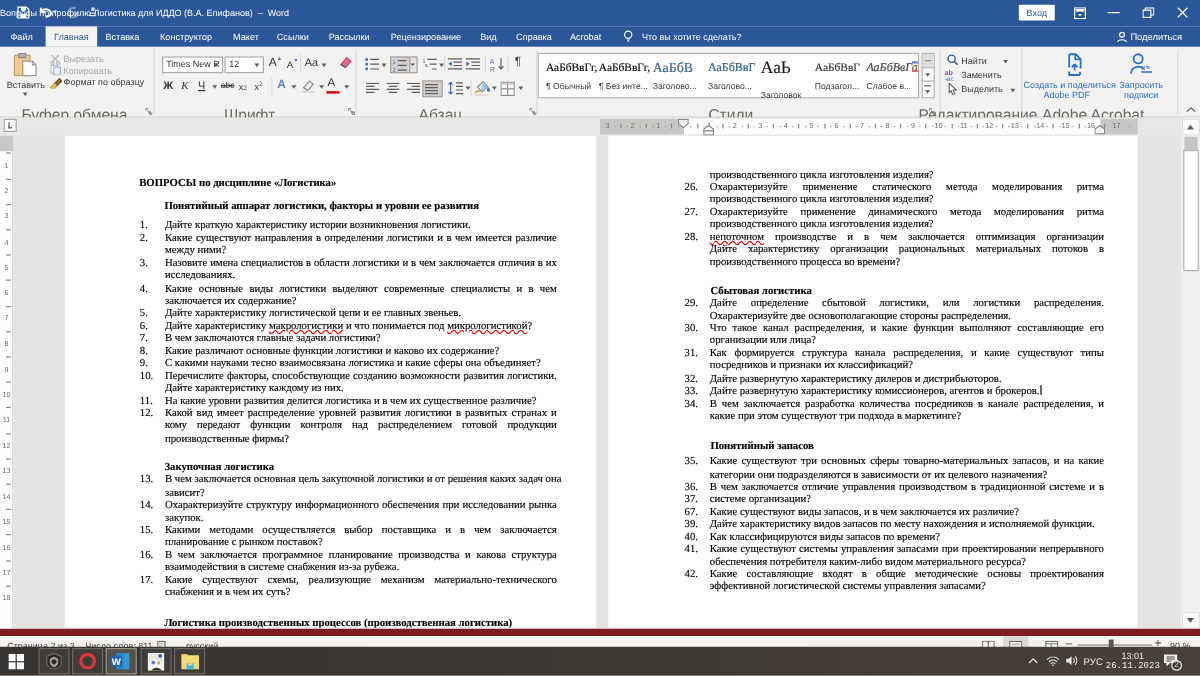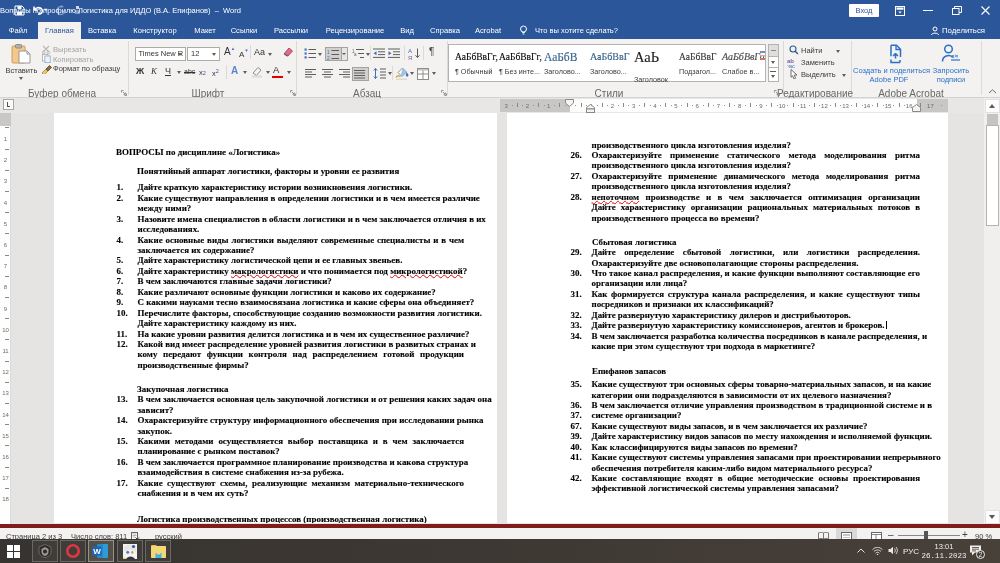--- a/index.html
+++ b/index.html
@@ -5,45 +5,45 @@
 *{box-sizing:border-box;}
 .abs{position:absolute;}
 #titlebar{position:absolute;left:0;top:0;width:1000px;height:22px;background:#2b579a;}
 #titletext{position:absolute;left:0;top:6px;width:1000px;text-align:left;font-size:7.5px;color:#fff;}
 #vhod{position:absolute;left:849px;top:4px;width:30px;height:13px;background:#fff;color:#2b579a;font-size:7.5px;text-align:center;line-height:13px;border-radius:1px;}
 #tabrow{position:absolute;left:0;top:22px;width:1000px;height:17px;background:#2b579a;}
 .tab{position:absolute;top:0;height:17px;color:#fff;font-size:7.6px;line-height:18px;text-align:center;}
 #activetab{position:absolute;left:38px;top:0;width:43px;height:17px;background:#f3f2f1;color:#2b579a;font-size:7.6px;line-height:18px;text-align:center;}
 #ribbon{position:absolute;left:0;top:39px;width:1000px;height:59px;background:#f3f2f1;border-bottom:1px solid #d5d2cf;}
 .gsep{position:absolute;top:2px;width:1px;height:54px;background:#dcdad8;}
-.glabel{position:absolute;top:48.5px;font-size:10px;color:#6a6865;text-align:center;white-space:nowrap;}
+.glabel{position:absolute;top:48.5px;font-size:13px;color:#6a6865;text-align:center;white-space:nowrap;}
 .combo{position:absolute;background:#fff;border:1px solid #acabaa;font-size:7.5px;color:#333;line-height:12px;padding-left:3px;white-space:nowrap;overflow:hidden;}
 .ic{position:absolute;}
 .itx{position:absolute;font-size:7.5px;color:#3b3a39;white-space:nowrap;}
 .gtx{position:absolute;font-size:7.5px;color:#a6a4a2;white-space:nowrap;}
 .dar{position:absolute;width:0;height:0;border-left:2.5px solid transparent;border-right:2.5px solid transparent;border-top:3px solid #5f5d5b;}
 .selbox{position:absolute;background:#d2d0ce;border:1px solid #a5a2a0;}
 #rulerstrip{position:absolute;left:0;top:98px;width:984px;height:15px;background:#e8e7e5;z-index:5;}
 .rnum{position:absolute;top:3.5px;font-size:6px;color:#6e6c6a;width:10px;text-align:center;line-height:8px;}
 .rtick{position:absolute;top:5px;width:1px;height:4px;background:#8a8886;}
 .rpt{position:absolute;top:6.5px;width:1px;height:1px;background:#96948f;}
 #docarea{position:absolute;left:0;top:98px;width:1000px;height:426px;background:#e5e4e2;}
 #vruler{position:absolute;left:0;top:15px;width:11px;height:411px;background:#fefefe;border-right:1px solid #dddbd9;}
 .vnum{position:absolute;left:0;width:11px;text-align:center;font-size:6px;color:#6e6c6a;line-height:8px;}
 #page1{position:absolute;left:54px;top:15px;width:443px;height:410px;background:#fff;overflow:hidden;}
 #page2{position:absolute;left:507px;top:15px;width:441px;height:410px;background:#fff;overflow:hidden;}
 .doc{font-family:"Liberation Serif",serif;font-size:8.95px;line-height:10.45px;color:#000;-webkit-text-stroke:0.13px #1a1a1a;}
 .num{position:absolute;left:0;top:0;}
 .itext{margin-left:21px;}
-.li{position:relative;font-weight:bold;}
+.li{position:relative;}
 .jl{display:block;text-align:justify;text-align-last:justify;white-space:nowrap;height:10.45px;}
 .ll{display:block;white-space:nowrap;height:10.45px;}
 .bh{font-weight:bold;position:absolute;white-space:nowrap;}
 .sq{text-decoration:underline;text-decoration-style:wavy;text-decoration-color:#dd0806;text-decoration-thickness:0.9px;text-underline-offset:0px;}
-#statusbar{position:absolute;left:0;top:524px;width:1000px;height:15px;background:#f3f2f1;border-top:4px solid #7f1d1d;}
+#statusbar{position:absolute;left:0;top:524px;width:1000px;height:15px;background:#f3f2f1;border-top:6px solid #7f1d1d;}
 .st{position:absolute;top:3.5px;font-size:7.5px;color:#3b3a39;white-space:nowrap;}
 #taskbar{position:absolute;left:0;top:539px;width:1000px;height:24px;background:linear-gradient(90deg,#363330,#3f3934 55%,#48413a);}
 .tbtn{position:absolute;top:1px;width:26px;height:22px;border:1px solid #6b6763;background:#403c39;}
 .tray{position:absolute;color:#f0eeec;font-size:7.5px;}
 </style></head>
 <body>
 <div id="titlebar">
 <svg class="ic" style="left:14px;top:5px" width="11" height="11" viewBox="0 0 11 11">
       <path d="M1 1h7l2 2v7H1z" fill="none" stroke="#fff" stroke-width="1"></path>
       <rect x="3" y="6.5" width="5" height="3.5" fill="#fff"></rect>
@@ -647,21 +647,21 @@
           </div>
         </div>
 <div class="li">
           <span class="num">34.</span>
           <div class="itext">
             <span class="jl">В чем заключается разработка количества посредников в канале распределения, и</span>
             <span class="ll">какие при этом существуют три подхода в маркетинге?</span>
           </div>
         </div>
 </div>
-<div class="bh" style="left:85px;top:253.1px;">Епифанов запасов</div>
+<div class="bh" style="left:85px;top:253.1px;">Понятийный запасов</div>
 <div class="abs" style="left:63.5px;top:266.1px;width:349.5px;">
 <div class="li">
           <span class="num">35.</span>
           <div class="itext">
             <span class="jl">Какие существуют три основных сферы товарно-материальных запасов, и на какие</span>
             <span class="ll">категории они подразделяются в зависимости от их целевого назначения?</span>
           </div>
         </div>
 <div class="li">
           <span class="num">36.</span>

